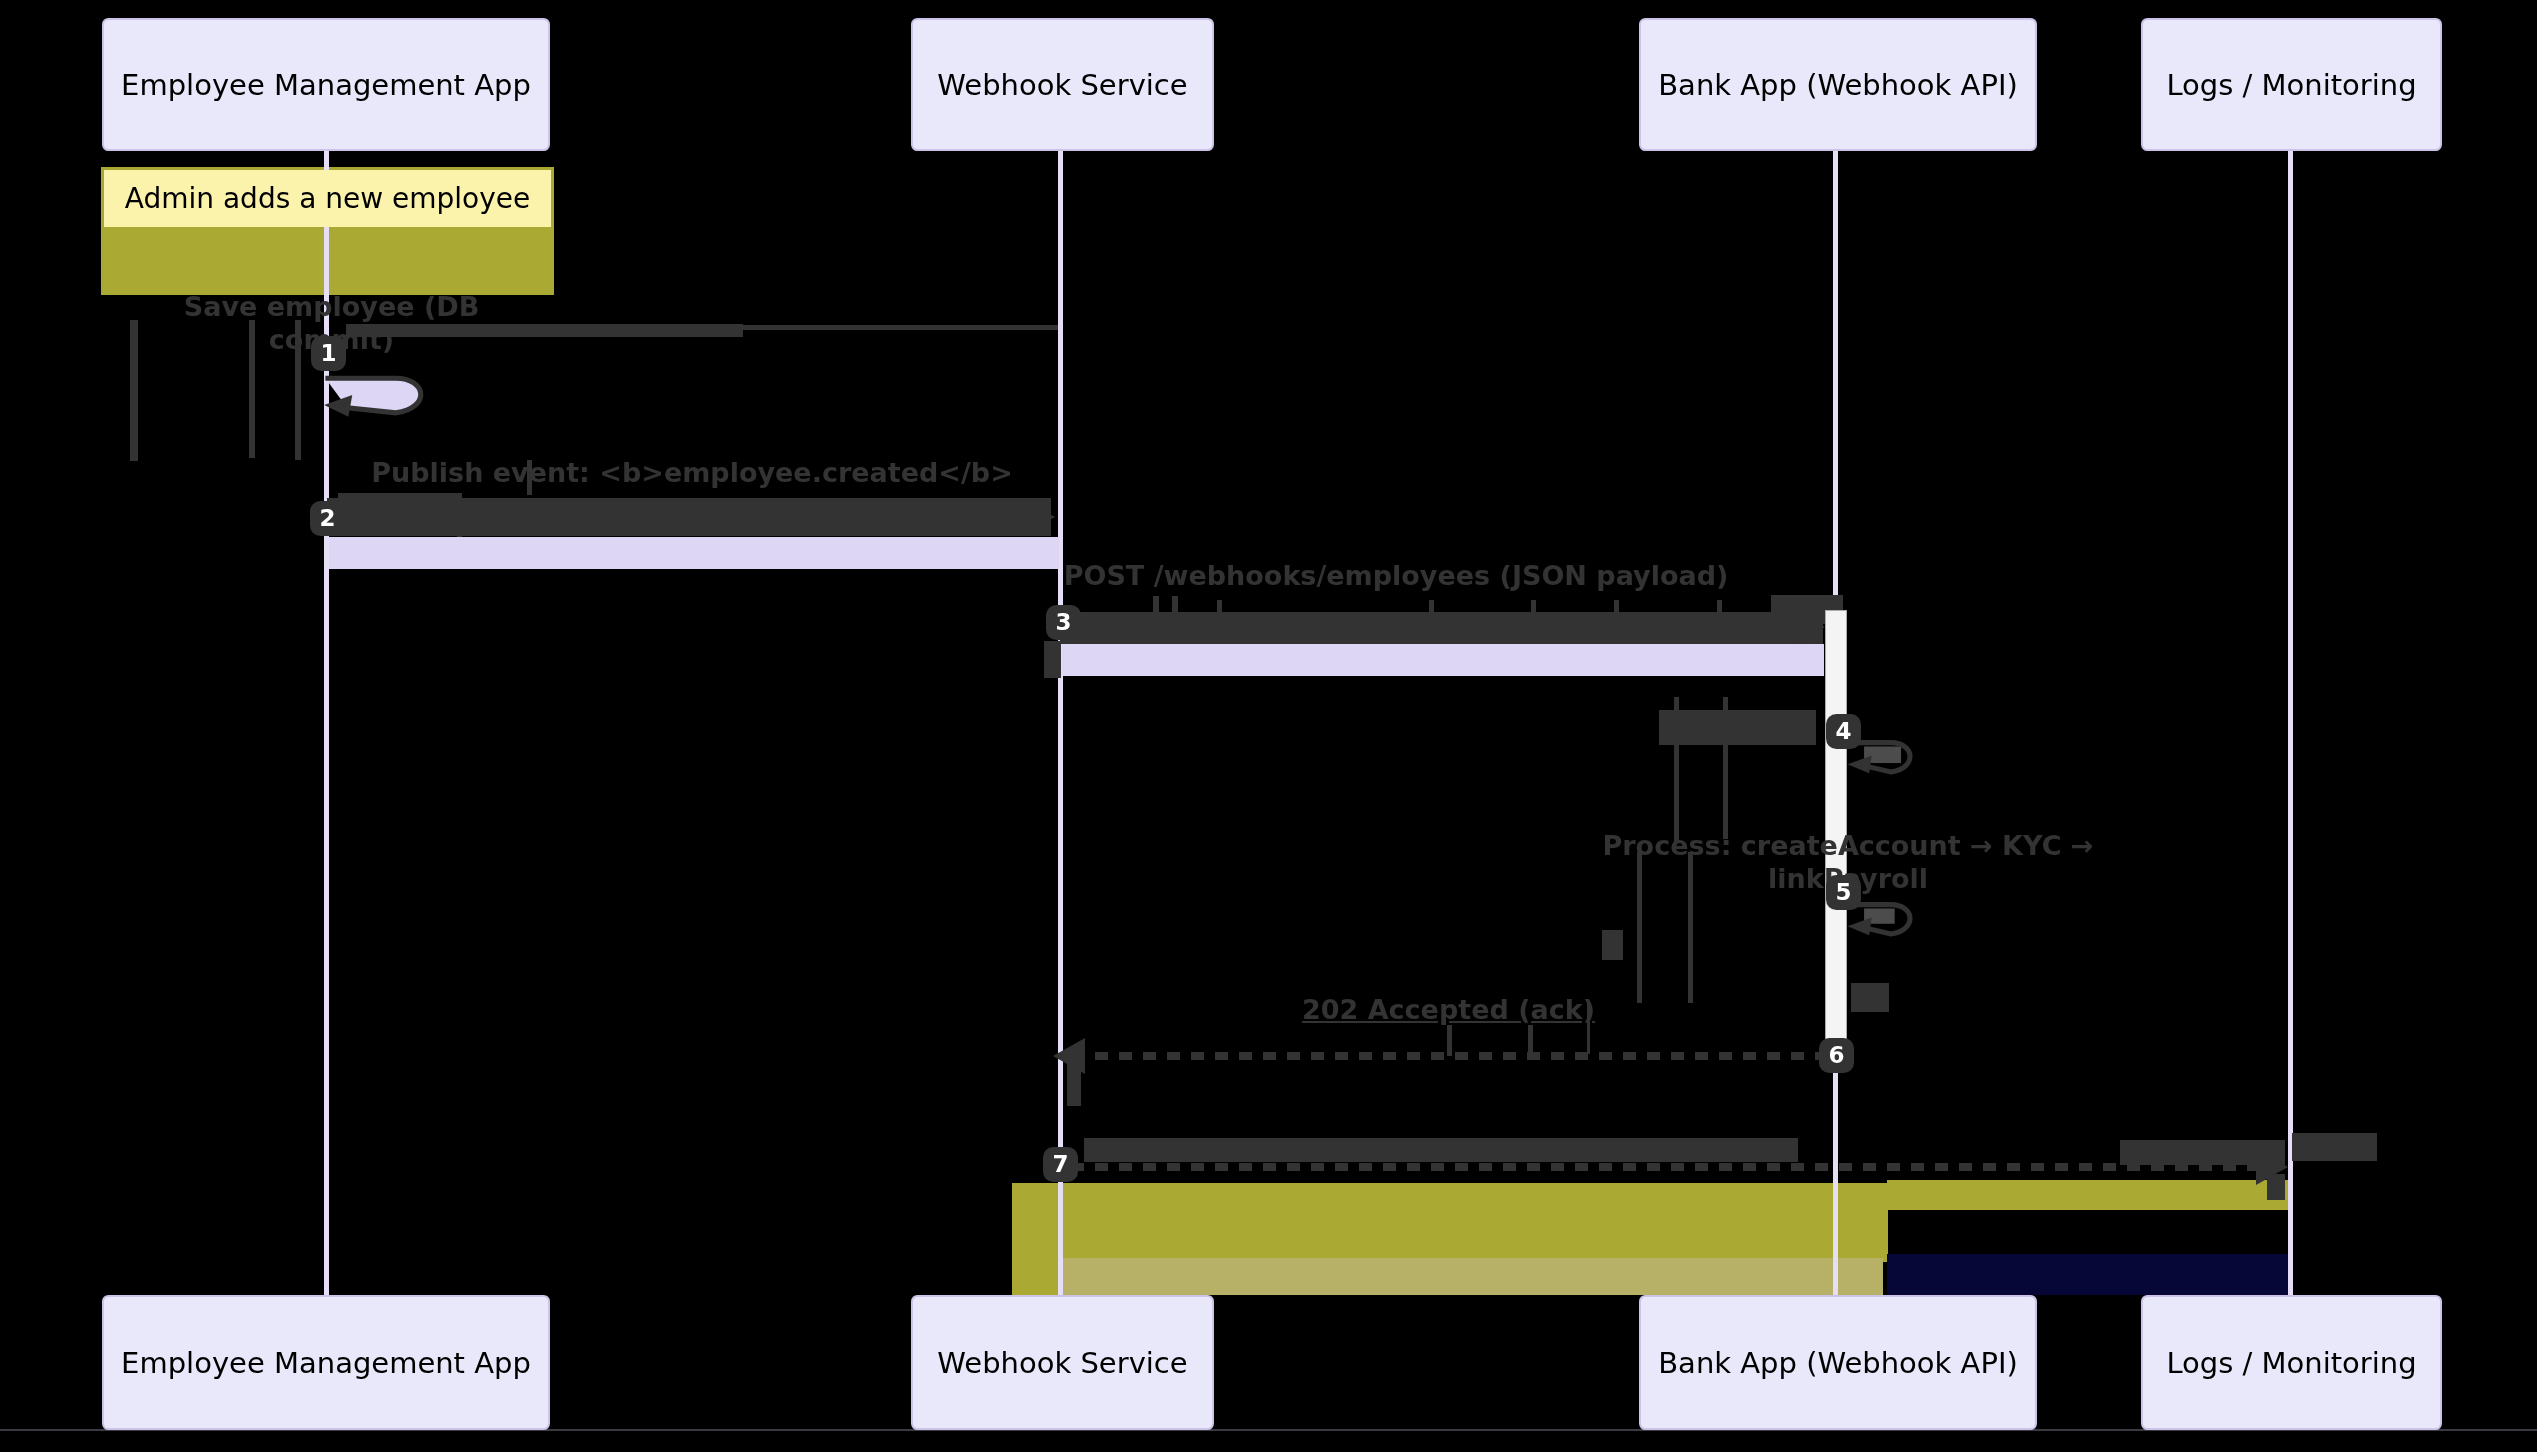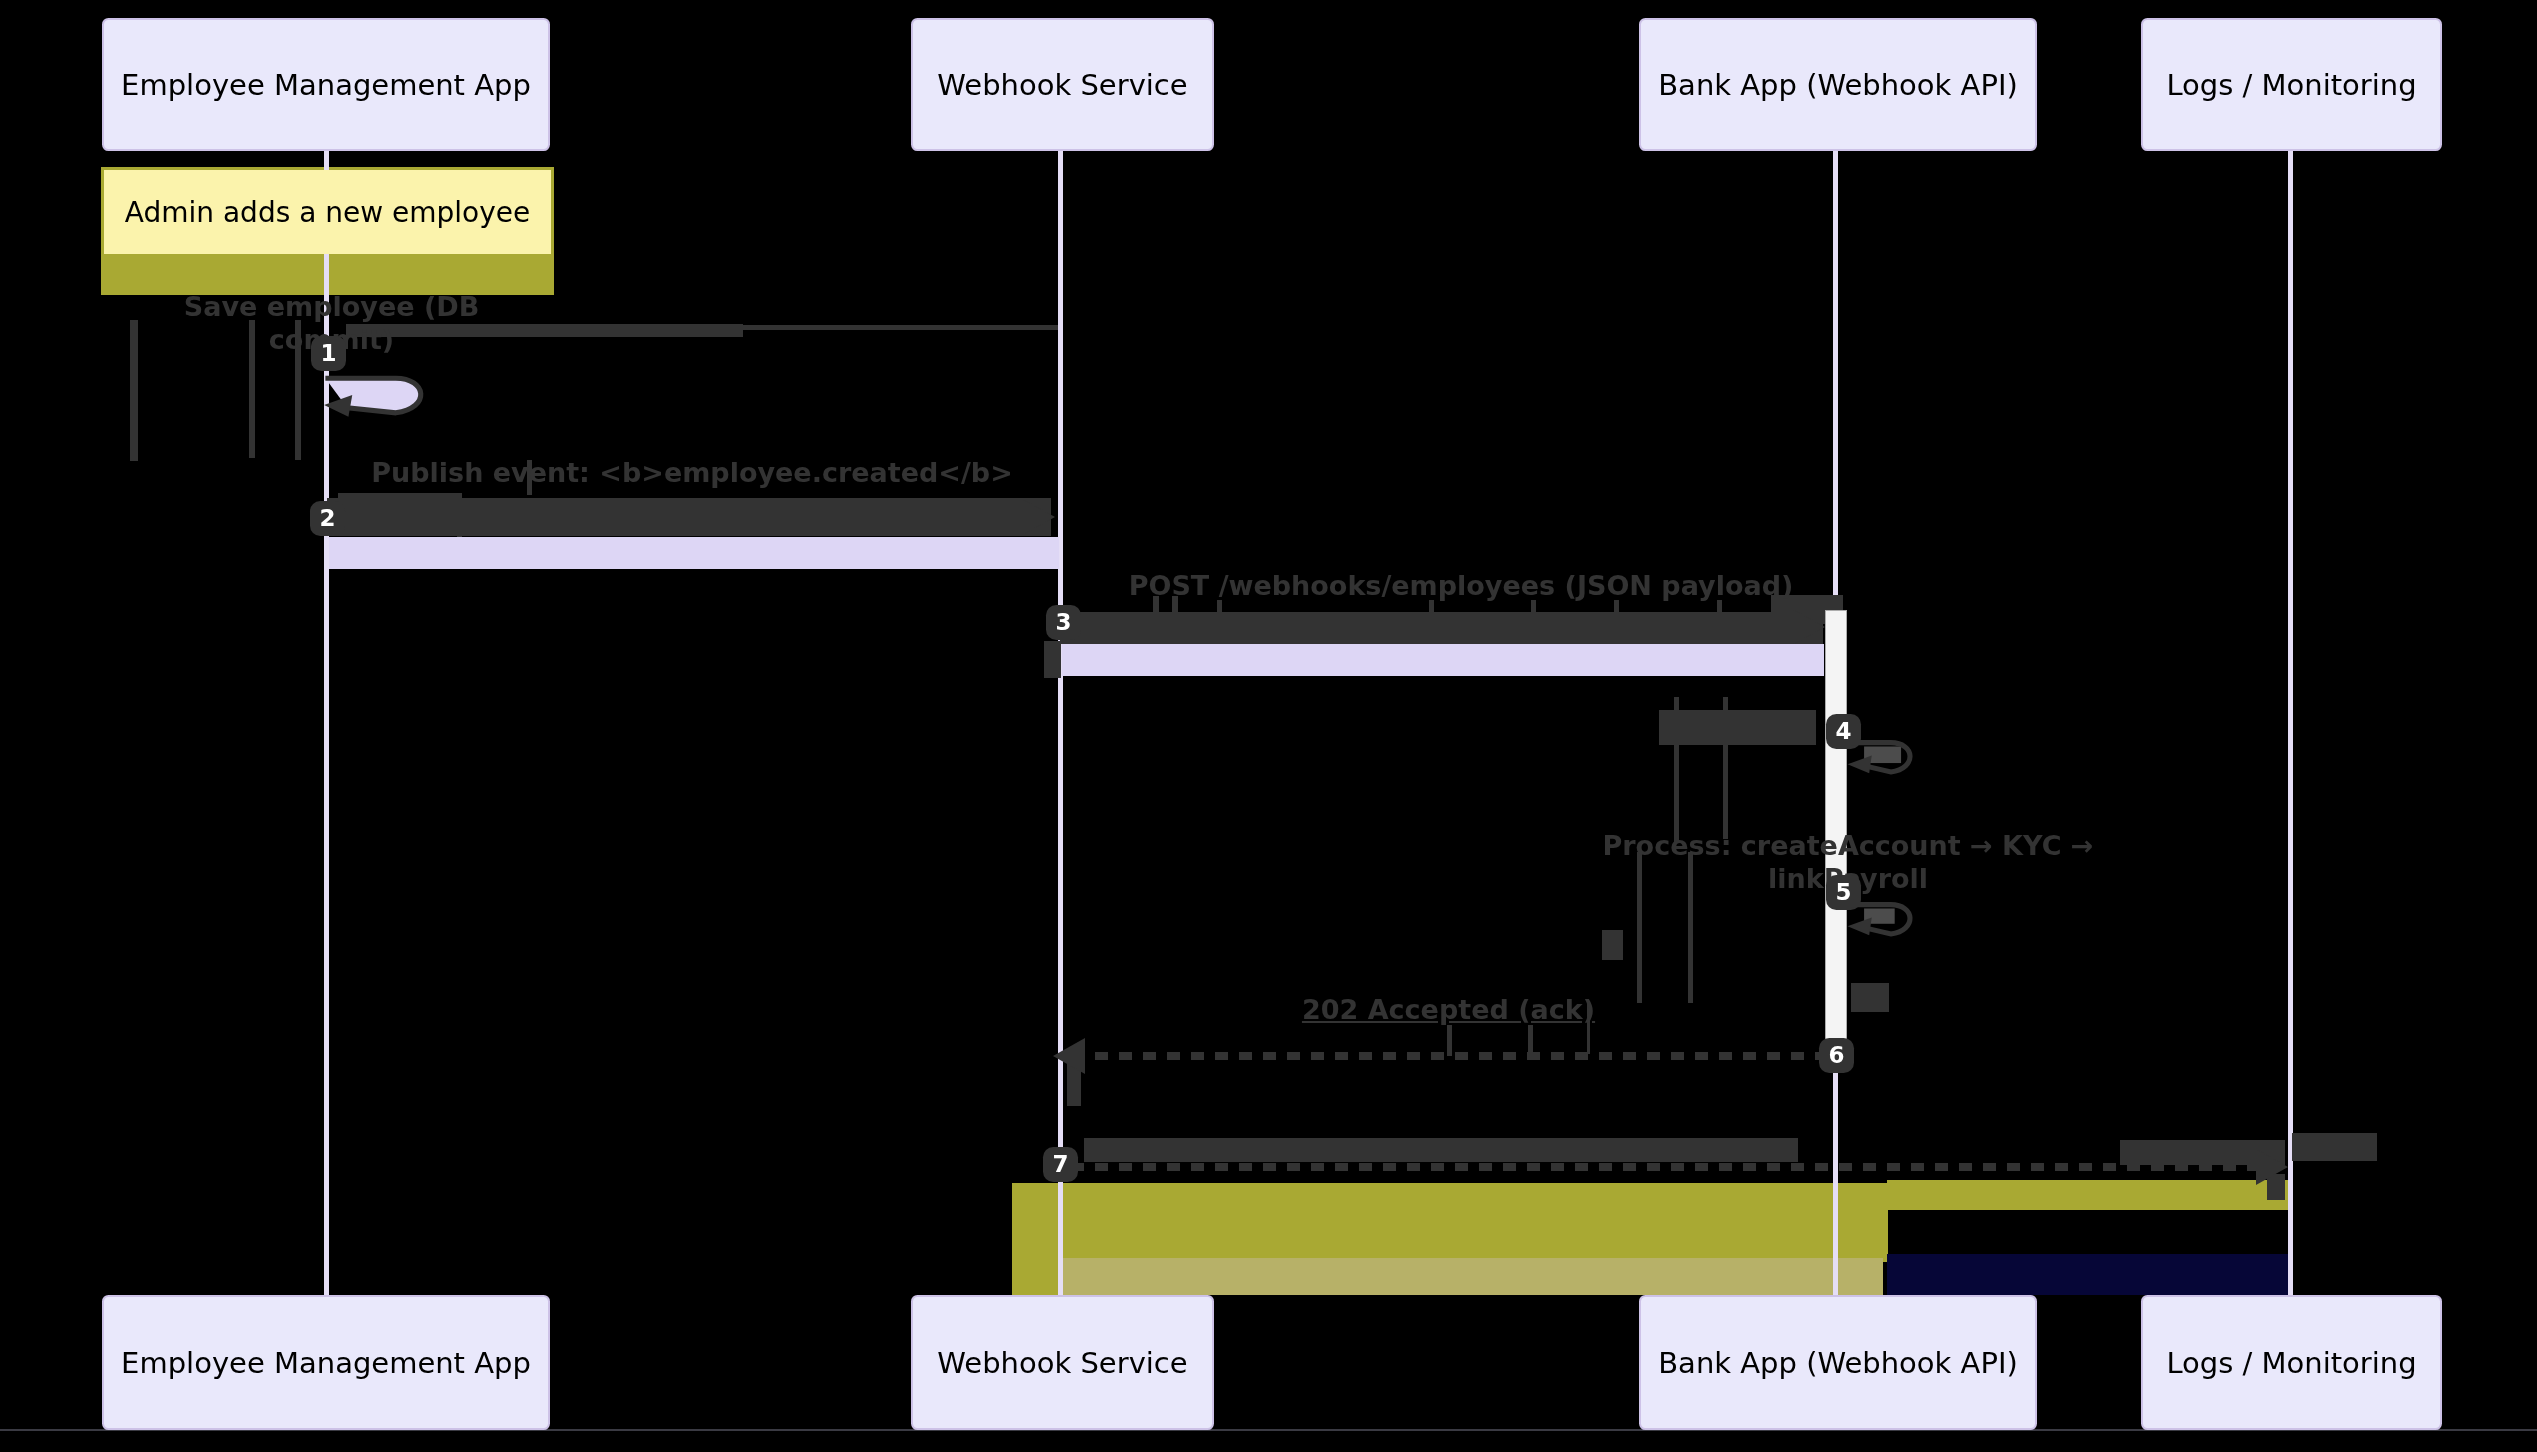--- a/index.html
+++ b/index.html
@@ -56,21 +56,21 @@
     <span>Webhook Service</span>
   </div>
   <div class="abs actor" style="left:1639px;top:18px;width:398px;height:133px;">
     <span>Bank App (Webhook API)</span>
   </div>
   <div class="abs actor" style="left:2141px;top:18px;width:301px;height:133px;">
     <span>Logs / Monitoring</span>
   </div>
 
   <div class="abs note-outer" style="left:101px;top:167px;width:453px;height:128px;"></div>
-  <div class="abs note-inner" style="left:104px;top:170px;width:447px;height:84px;">
+  <div class="abs note-inner" style="left:104px;top:170px;width:447px;height:57px;">
     <span>Admin adds a new employee</span>
   </div>
 
   <div class="abs msg-text" style="left:133px;top:290px;width:397px;">Save employee (DB commit)</div>
   <div class="abs dark" style="left:346px;top:324px;width:397px;height:13px;"></div>
   <div class="abs dark" style="left:743px;top:325px;width:315px;height:5.1px;"></div>
   <div class="abs dark" style="left:130px;top:320px;width:7.7px;height:141px;"></div>
   <div class="abs dark" style="left:249px;top:320px;width:6.4px;height:138px;"></div>
   <div class="abs dark" style="left:295px;top:320px;width:6.4px;height:140px;"></div>
   <div class="abs badge" style="left:311px;top:336px;">1</div>
@@ -82,21 +82,21 @@
 
   <div class="abs msg-text" style="left:359px;top:456px;width:666px;">Publish event: &lt;b&gt;employee.created&lt;/b&gt;</div>
   <div class="abs dark" style="left:338px;top:493px;width:119px;height:7.7px;"></div>
   <div class="abs dark" style="left:457px;top:493px;width:4.5px;height:44px;"></div>
   <div class="abs dark" style="left:527px;top:460px;width:4.5px;height:35px;"></div>
   <div class="abs dark" style="left:327px;top:498px;width:724px;height:38px;"></div>
   <div class="abs tri tri-right" style="left:1022px;top:499px;"></div>
   <div class="abs lav" style="left:329px;top:537px;width:730px;height:32px;"></div>
   <div class="abs badge" style="left:310px;top:501px;">2</div>
 
-  <div class="abs msg-text" style="left:1128px;top:559px;width:666px;margin-top:10px;">POST /webhooks/employees (JSON payload)</div>
+  <div class="abs msg-text" style="left:1063px;top:559px;width:666px;">POST /webhooks/employees (JSON payload)</div>
   <div class="abs dark" style="left:1153px;top:596px;width:6.4px;height:48px;"></div>
   <div class="abs dark" style="left:1172px;top:596px;width:6.4px;height:48px;"></div>
   <div class="abs dark" style="left:1217px;top:600px;width:4.5px;height:38px;"></div>
   <div class="abs dark" style="left:1429px;top:600px;width:4.5px;height:46px;"></div>
   <div class="abs dark" style="left:1531px;top:600px;width:4.5px;height:41px;"></div>
   <div class="abs dark" style="left:1614px;top:600px;width:4.5px;height:46px;"></div>
   <div class="abs dark" style="left:1717px;top:600px;width:4.5px;height:35px;"></div>
   <div class="abs dark" style="left:1771px;top:595px;width:72px;height:29px;"></div>
   <div class="abs dark" style="left:1044px;top:641px;width:16.7px;height:37px;"></div>
   <div class="abs dark" style="left:1060px;top:612px;width:763px;height:32px;"></div>

